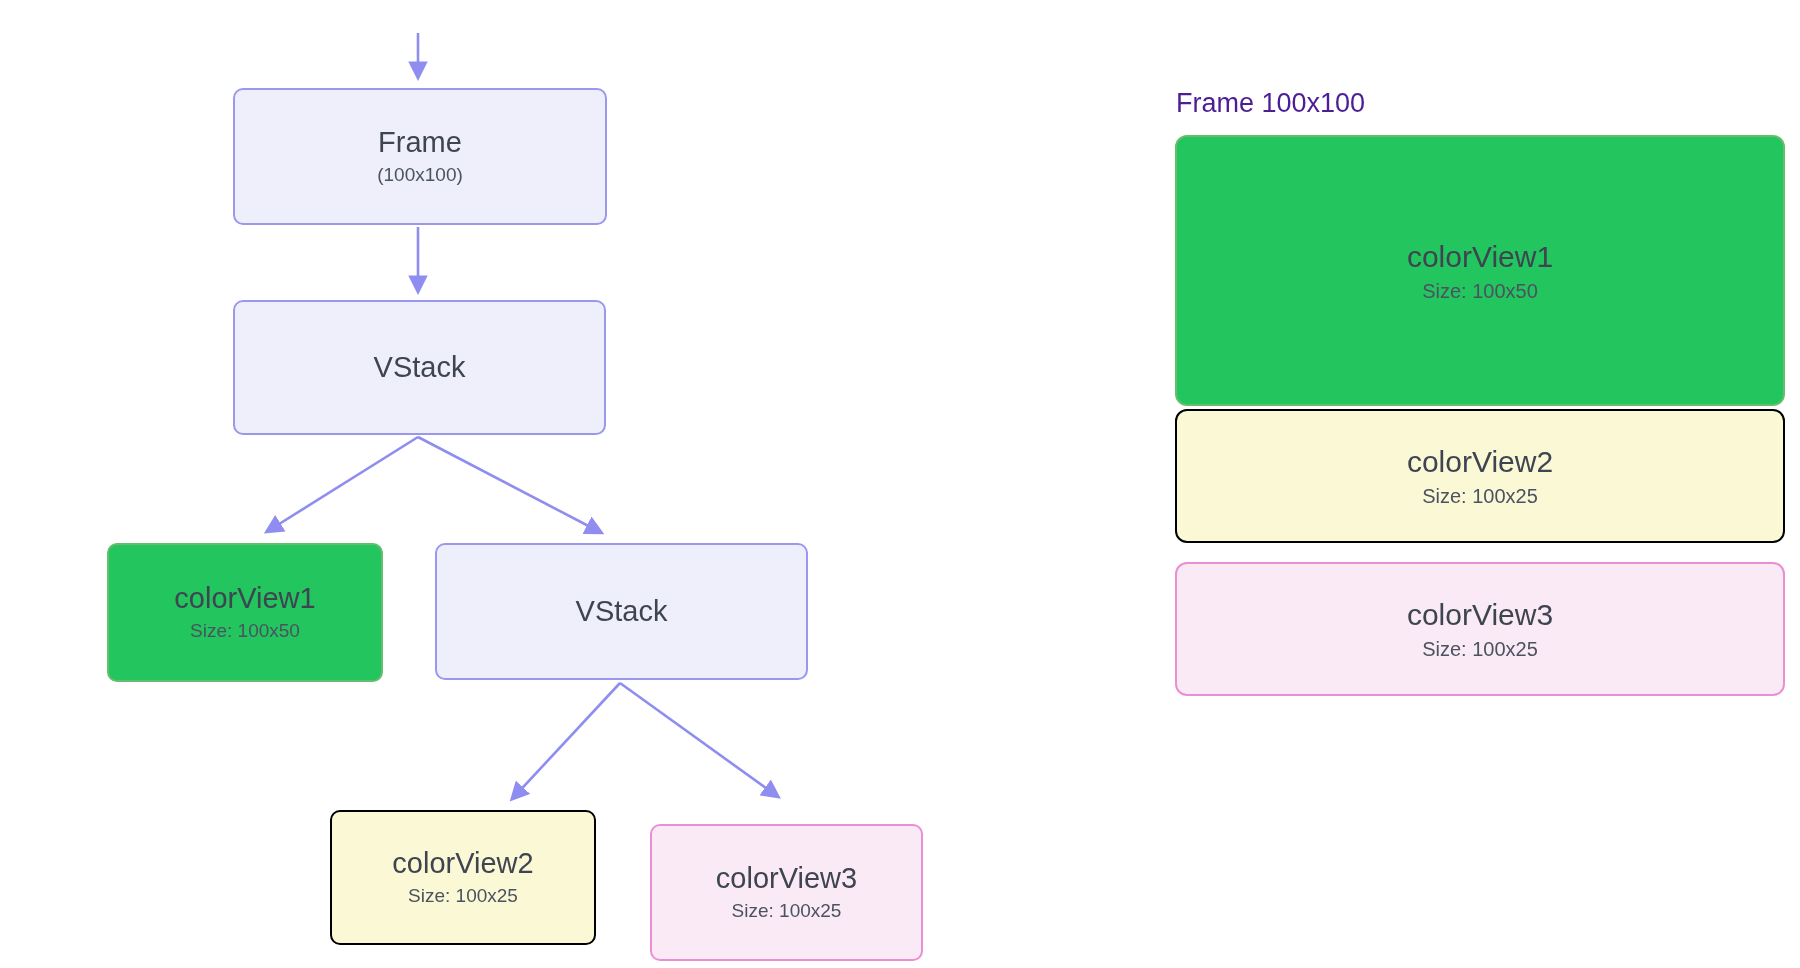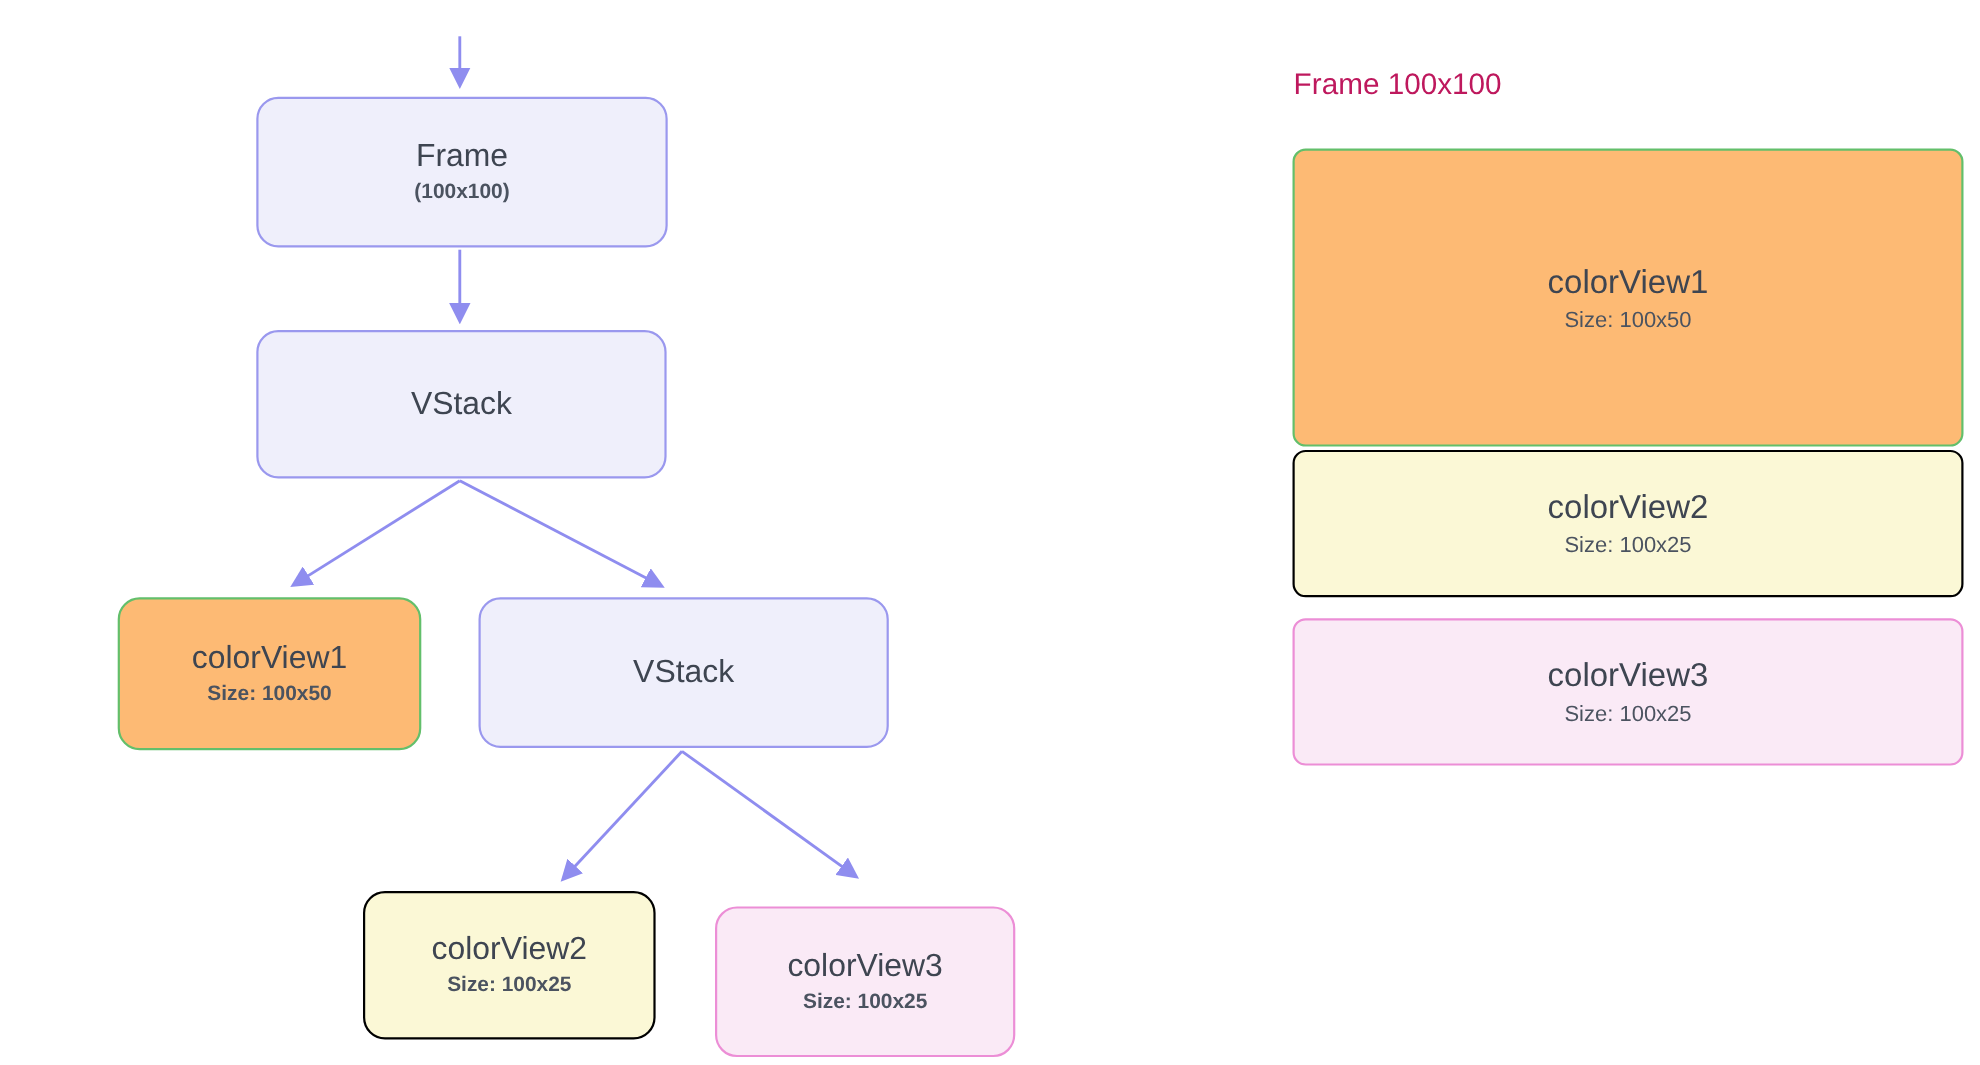--- a/index.html
+++ b/index.html
@@ -20,51 +20,50 @@
   }
   .connectors {
     position: absolute;
     left: 0;
     top: 0;
   }
   
   .node {
     position: absolute;
     box-sizing: border-box;
-    border-radius: 20px;
+    border-radius: 10px;
     display: flex;
     flex-direction: column;
     align-items: center;
     justify-content: center;
     gap: 6px;
     text-align: center;
   }
   .node .t {
     font-size: 29px;
     color: #3e4551;
     line-height: 1.1;
   }
   .node .s {
     font-size: 19px;
     color: #4b5360;
     line-height: 1.1;
-    font-weight: bold;
   }
   .lav    { background: #efeffb; border: 2px solid #9a98ee; }
-  .green  { background: #fdba74; border: 2px solid #63bf6b; }
+  .green  { background: #22c55e; border: 2px solid #63bf6b; }
   .yellow { background: #fbf8d6; border: 2px solid #000000; }
   .pink   { background: #faeaf6; border: 2px solid #ec8ed6; margin-top: 16px; }
 
   
   .preview-label {
     position: absolute;
     left: 1176px;
-    top: 61px;
+    top: 88px;
     font-size: 27px;
-    color: #be185d;
+    color: #4c1d95;
   }
   .pbox {
     position: absolute;
     left: 1175px;
     width: 610px;
     box-sizing: border-box;
     border-radius: 12px;
     display: flex;
     flex-direction: column;
     align-items: center;

